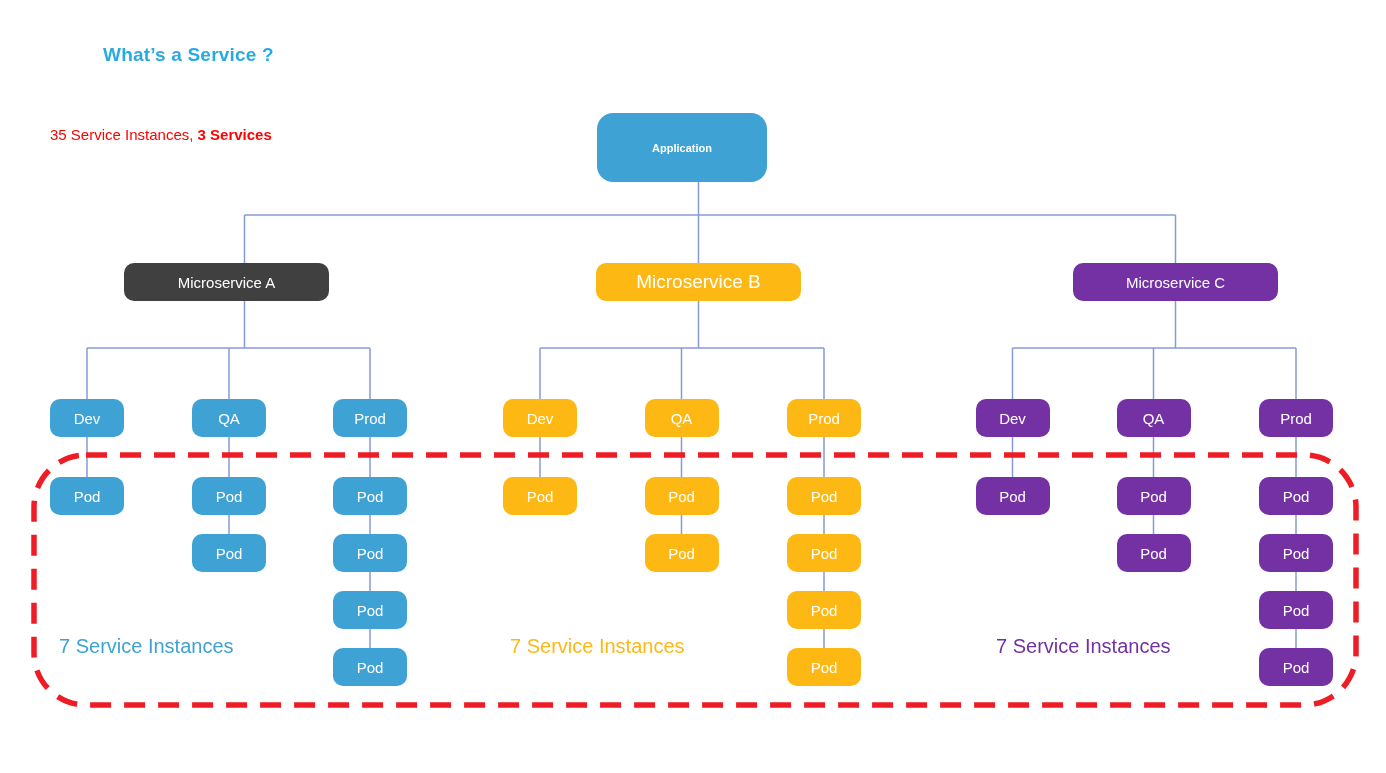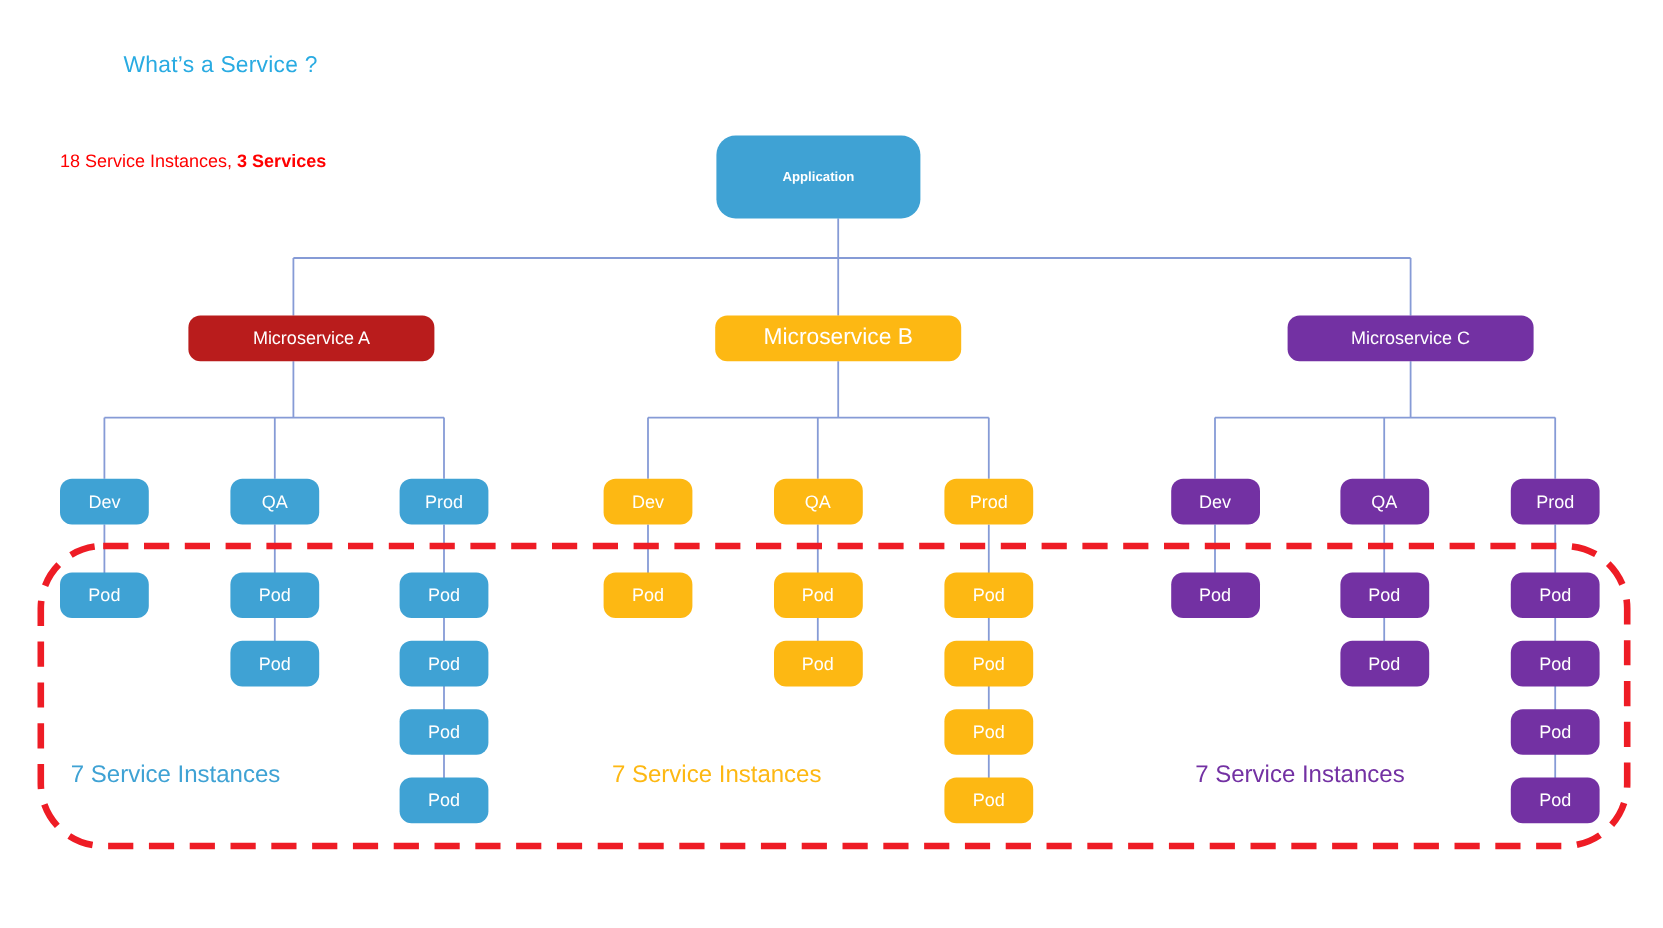--- a/index.html
+++ b/index.html
@@ -20,21 +20,21 @@
     left: 0;
     top: 0;
     width: 1386px;
     height: 773px;
   }
   .page-title {
     position: absolute;
     left: 103px;
     top: 44px;
     font-size: 19px;
-    font-weight: 400;
+    font-weight: 700;
     letter-spacing: 0.2px;
     margin: 0;
   }
   .subtitle {
     position: absolute;
     left: 50px;
     top: 126px;
     font-size: 15px;
     margin: 0;
   }
@@ -55,21 +55,21 @@
     white-space: nowrap;
   }
 </style>
 </head>
 <body>
 
 <div class="canvas">
 
   <h1 class="page-title" style="color: rgb(41, 171, 226);">What’s a Service ?</h1>
 
-  <p class="subtitle" style="color: rgb(255, 0, 0);"><span>18 Service Instances, </span><span class="bold">3 Services</span></p>
+  <p class="subtitle" style="color: rgb(255, 0, 0);"><span>35 Service Instances, </span><span class="bold">3 Services</span></p>
 
   <svg id="wires" class="layer" width="1386" height="773" viewBox="0 0 1386 773">
       <line x1="698.5" y1="182" x2="698.5" y2="215" stroke="#869BD6" stroke-width="1.5"></line>
       <line x1="244.5" y1="215" x2="1175.5" y2="215" stroke="#869BD6" stroke-width="1.5"></line>
       <line x1="244.5" y1="215" x2="244.5" y2="263" stroke="#869BD6" stroke-width="1.5"></line>
       <line x1="698.5" y1="215" x2="698.5" y2="263" stroke="#869BD6" stroke-width="1.5"></line>
       <line x1="1175.5" y1="215" x2="1175.5" y2="263" stroke="#869BD6" stroke-width="1.5"></line>
       <line x1="244.5" y1="301" x2="244.5" y2="348" stroke="#869BD6" stroke-width="1.5"></line>
       <line x1="87" y1="348" x2="370" y2="348" stroke="#869BD6" stroke-width="1.5"></line>
       <line x1="87" y1="348" x2="87" y2="399" stroke="#869BD6" stroke-width="1.5"></line>
@@ -91,21 +91,21 @@
       <line x1="1012.5" y1="348" x2="1012.5" y2="399" stroke="#869BD6" stroke-width="1.5"></line>
       <line x1="1153.5" y1="348" x2="1153.5" y2="399" stroke="#869BD6" stroke-width="1.5"></line>
       <line x1="1296" y1="348" x2="1296" y2="399" stroke="#869BD6" stroke-width="1.5"></line>
       <line x1="1012.5" y1="437" x2="1012.5" y2="479" stroke="#869BD6" stroke-width="1.5"></line>
       <line x1="1153.5" y1="437" x2="1153.5" y2="536" stroke="#869BD6" stroke-width="1.5"></line>
       <line x1="1296" y1="437" x2="1296" y2="650" stroke="#869BD6" stroke-width="1.5"></line>
     </svg>
 
   <div id="nodes" class="layer">
       <div class="node" style="left: 597px; top: 113px; width: 170px; height: 69px; border-radius: 16px; background: rgb(63, 162, 212); font-size: 11px; font-weight: 700;">Application</div>
-      <div class="node" style="left: 157px; top: 263px; width: 205px; height: 38px; border-radius: 10px; background: #b91c1c; font-size: 15px; font-weight: 400;">Microservice A</div>
+      <div class="node" style="left: 124px; top: 263px; width: 205px; height: 38px; border-radius: 10px; background: #404040; font-size: 15px; font-weight: 400;">Microservice A</div>
       <div class="node" style="left: 50px; top: 399px; width: 74px; height: 38px; border-radius: 10px; background: rgb(63, 162, 212); font-size: 15px; font-weight: 400;">Dev</div>
       <div class="node" style="left: 50px; top: 477px; width: 74px; height: 38px; border-radius: 10px; background: rgb(63, 162, 212); font-size: 15px; font-weight: 400;">Pod</div>
       <div class="node" style="left: 192px; top: 399px; width: 74px; height: 38px; border-radius: 10px; background: rgb(63, 162, 212); font-size: 15px; font-weight: 400;">QA</div>
       <div class="node" style="left: 192px; top: 477px; width: 74px; height: 38px; border-radius: 10px; background: rgb(63, 162, 212); font-size: 15px; font-weight: 400;">Pod</div>
       <div class="node" style="left: 192px; top: 534px; width: 74px; height: 38px; border-radius: 10px; background: rgb(63, 162, 212); font-size: 15px; font-weight: 400;">Pod</div>
       <div class="node" style="left: 333px; top: 399px; width: 74px; height: 38px; border-radius: 10px; background: rgb(63, 162, 212); font-size: 15px; font-weight: 400;">Prod</div>
       <div class="node" style="left: 333px; top: 477px; width: 74px; height: 38px; border-radius: 10px; background: rgb(63, 162, 212); font-size: 15px; font-weight: 400;">Pod</div>
       <div class="node" style="left: 333px; top: 534px; width: 74px; height: 38px; border-radius: 10px; background: rgb(63, 162, 212); font-size: 15px; font-weight: 400;">Pod</div>
       <div class="node" style="left: 333px; top: 591px; width: 74px; height: 38px; border-radius: 10px; background: rgb(63, 162, 212); font-size: 15px; font-weight: 400;">Pod</div>
       <div class="node" style="left: 333px; top: 648px; width: 74px; height: 38px; border-radius: 10px; background: rgb(63, 162, 212); font-size: 15px; font-weight: 400;">Pod</div>

